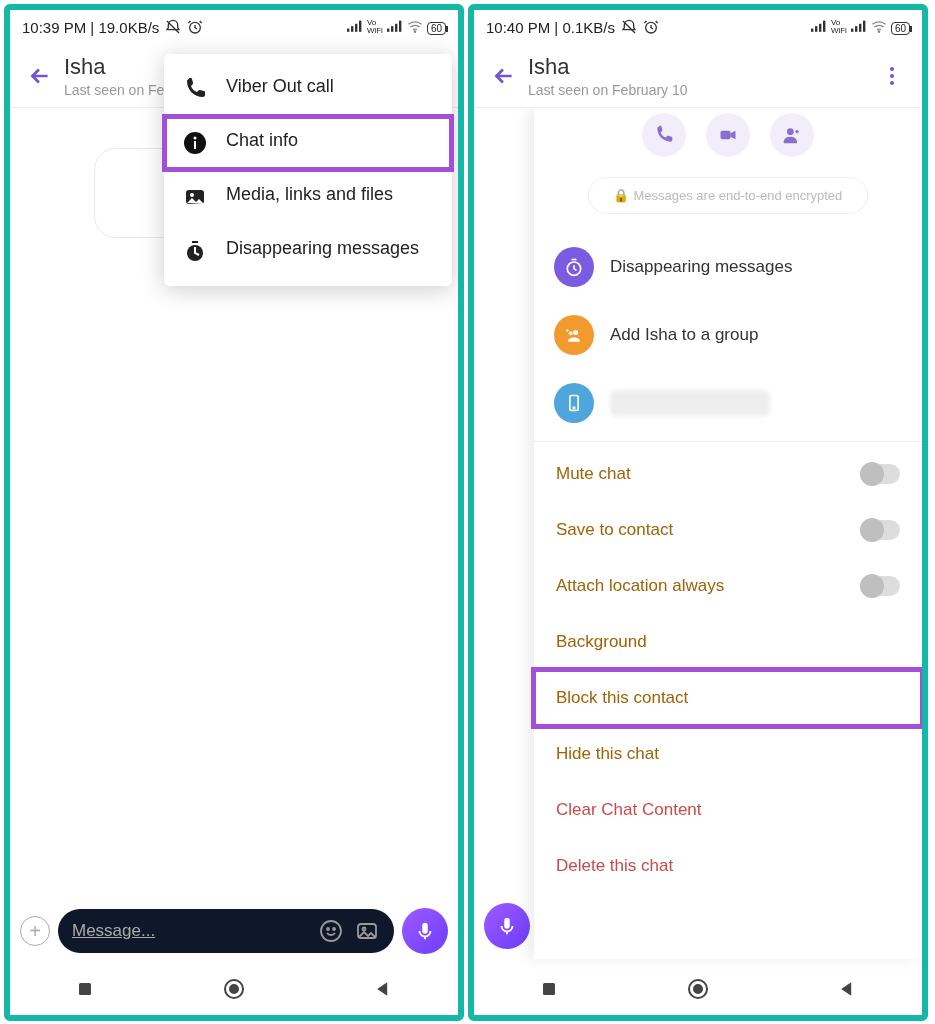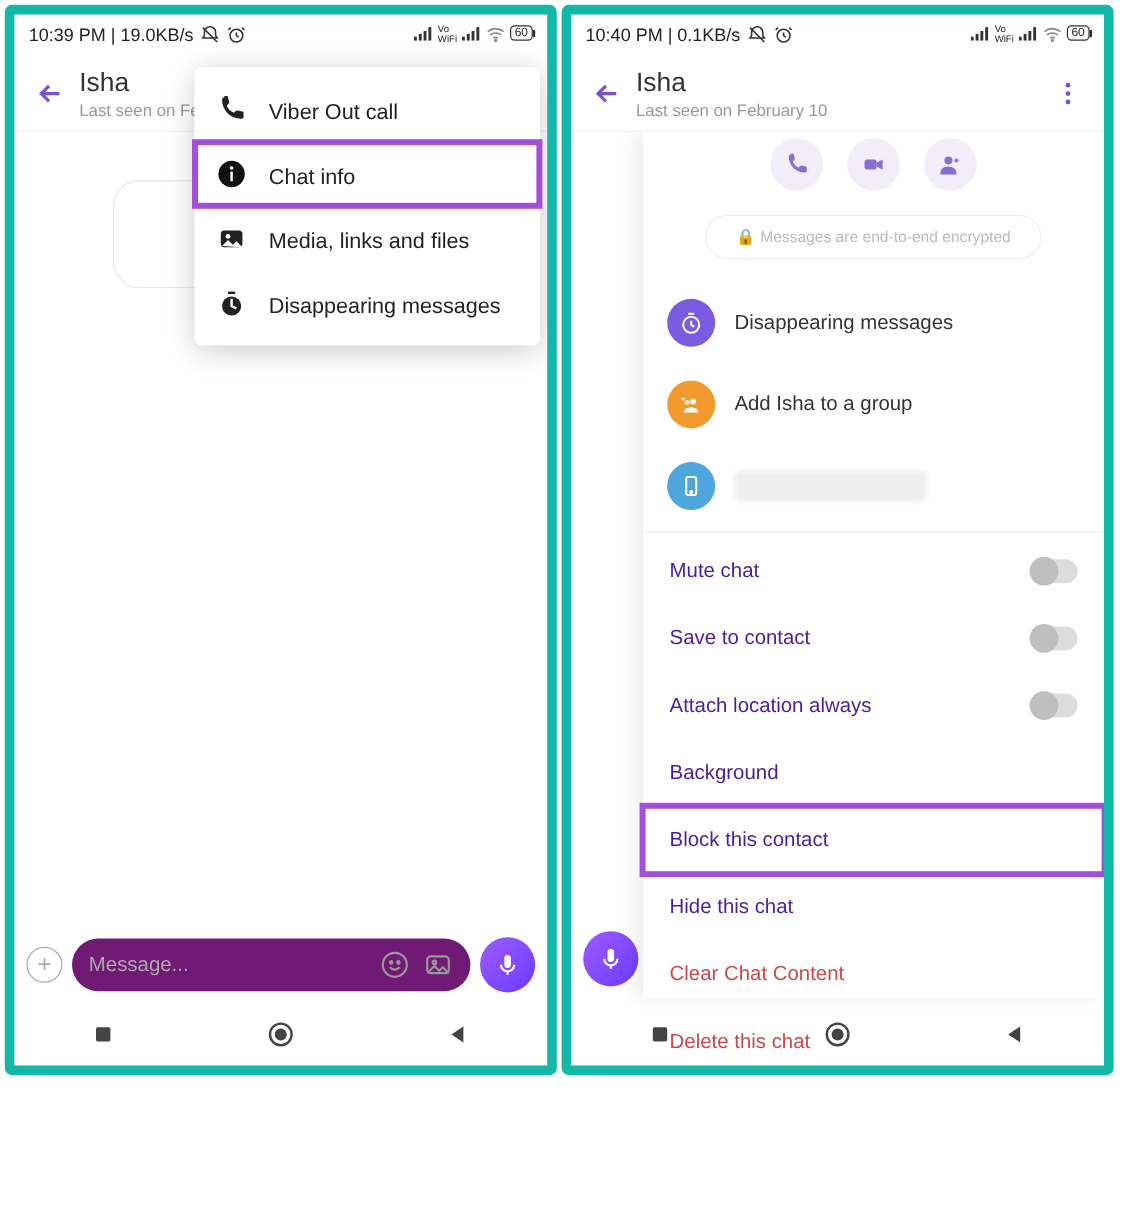--- a/index.html
+++ b/index.html
@@ -5,40 +5,40 @@
   * { box-sizing: border-box; margin: 0; padding: 0; }
   body {
     font-family: -apple-system, BlinkMacSystemFont, "Segoe UI", Arial, sans-serif;
     background: #fff;
     display: flex;
     gap: 4px;
     padding: 4px;
   }
   .phone {
     width: 460px;
-    height: 892px;
-    border: 8px solid #14b8a6;
+    height: 1017px;
+    border: 6px solid #14b8a6;
     border-radius: 6px;
     position: relative;
     background: #fff;
     overflow: hidden;
     display: flex;
     flex-direction: column;
   }
   .statusbar {
     height: 34px;
     display: flex;
     align-items: center;
     justify-content: space-between;
     padding: 0 12px;
     font-size: 15px;
     color: #222;
   }
   .statusbar .left { display:flex; align-items:center; gap:6px; }
-  .statusbar .right { display:flex; align-items:flex-start; gap:4px; }
+  .statusbar .right { display:flex; align-items:flex-end; gap:4px; }
   .status-icon { width:16px; height:16px; display:inline-flex; align-items:center; justify-content:center;}
   
   .header {
     height: 64px;
     display:flex;
     align-items:center;
     padding: 0 10px;
     border-bottom: 1px solid #eee;
     position: relative;
   }
@@ -70,21 +70,21 @@
     right: 6px;
     width: 288px;
     background:#fff;
     border-radius:6px;
     box-shadow: 0 4px 24px rgba(0,0,0,0.2);
     z-index:10;
     padding: 8px 0;
   }
   .popup-item {
     display:flex;
-    align-items:flex-end;
+    align-items:flex-start;
     padding: 14px 18px;
     gap:18px;
     font-size:18px;
     color:#222;
   }
   .popup-item .pi-icon{ width:26px; height:26px; display:flex; align-items:center; justify-content:center;}
   .popup-item.highlighted { outline: 5px solid #a44fd9; outline-offset:-3px;}
   
   .input-bar {
     position:absolute;
@@ -93,28 +93,29 @@
     height: 56px;
     display:flex;
     align-items:center;
     padding: 0 10px;
     gap:8px;
   }
   .plus-btn{ width:30px; height:30px; border:1.5px solid #aaa; border-radius:50%; display:flex; align-items:center; justify-content:center; color:#aaa; font-size:20px;}
   .msg-field {
     flex:1;
     height:44px;
-    background:#701a75;
+    background:#0f172a;
     border-radius:22px;
     display:flex;
     align-items:center;
     padding: 0 14px;
     color:#aaa;
     font-size:17px;
     gap:10px;
+    text-decoration:underline;
   }
   .msg-field .msg-placeholder{flex:1;}
   .msg-icon{width:26px; height:26px; color:#999; display:flex; align-items:center; justify-content:center;}
   .mic-btn{
     width:46px; height:46px;
     border-radius:50%;
     background: linear-gradient(135deg,#9d5bff,#6d3cff);
     display:flex; align-items:center; justify-content:center;
     color:#fff;
   }
@@ -174,21 +175,21 @@
   .c-orange{background:#f29a2e;}
   .c-blue{background:#4ea6dc;}
   .phone-blur{ width:160px; height:26px; background:#eee; border-radius:6px; filter:blur(2px);}
   .divider{height:1px; background:#eee; margin:4px 0;}
   .setting-row{
     display:flex;
     align-items:center;
     justify-content:space-between;
     padding: 18px 22px;
     font-size:17px;
-    color:#4c1d95;
+    color:#a16207;
   }
   .setting-row.danger{color:#c94a4a;text-align:center;}
   .setting-row.highlighted{ outline:5px solid #a44fd9; outline-offset:-2px;}
   .toggle{
     width:40px; height:20px;
     background:#ddd; border-radius:12px;
     position:relative;
   }
   .toggle::after{
     content:""; position:absolute; left:0; top:-2px;

